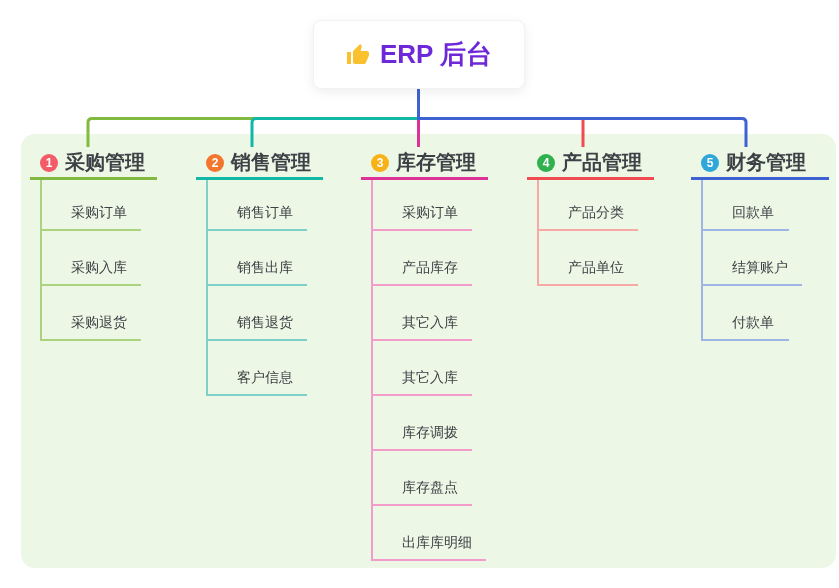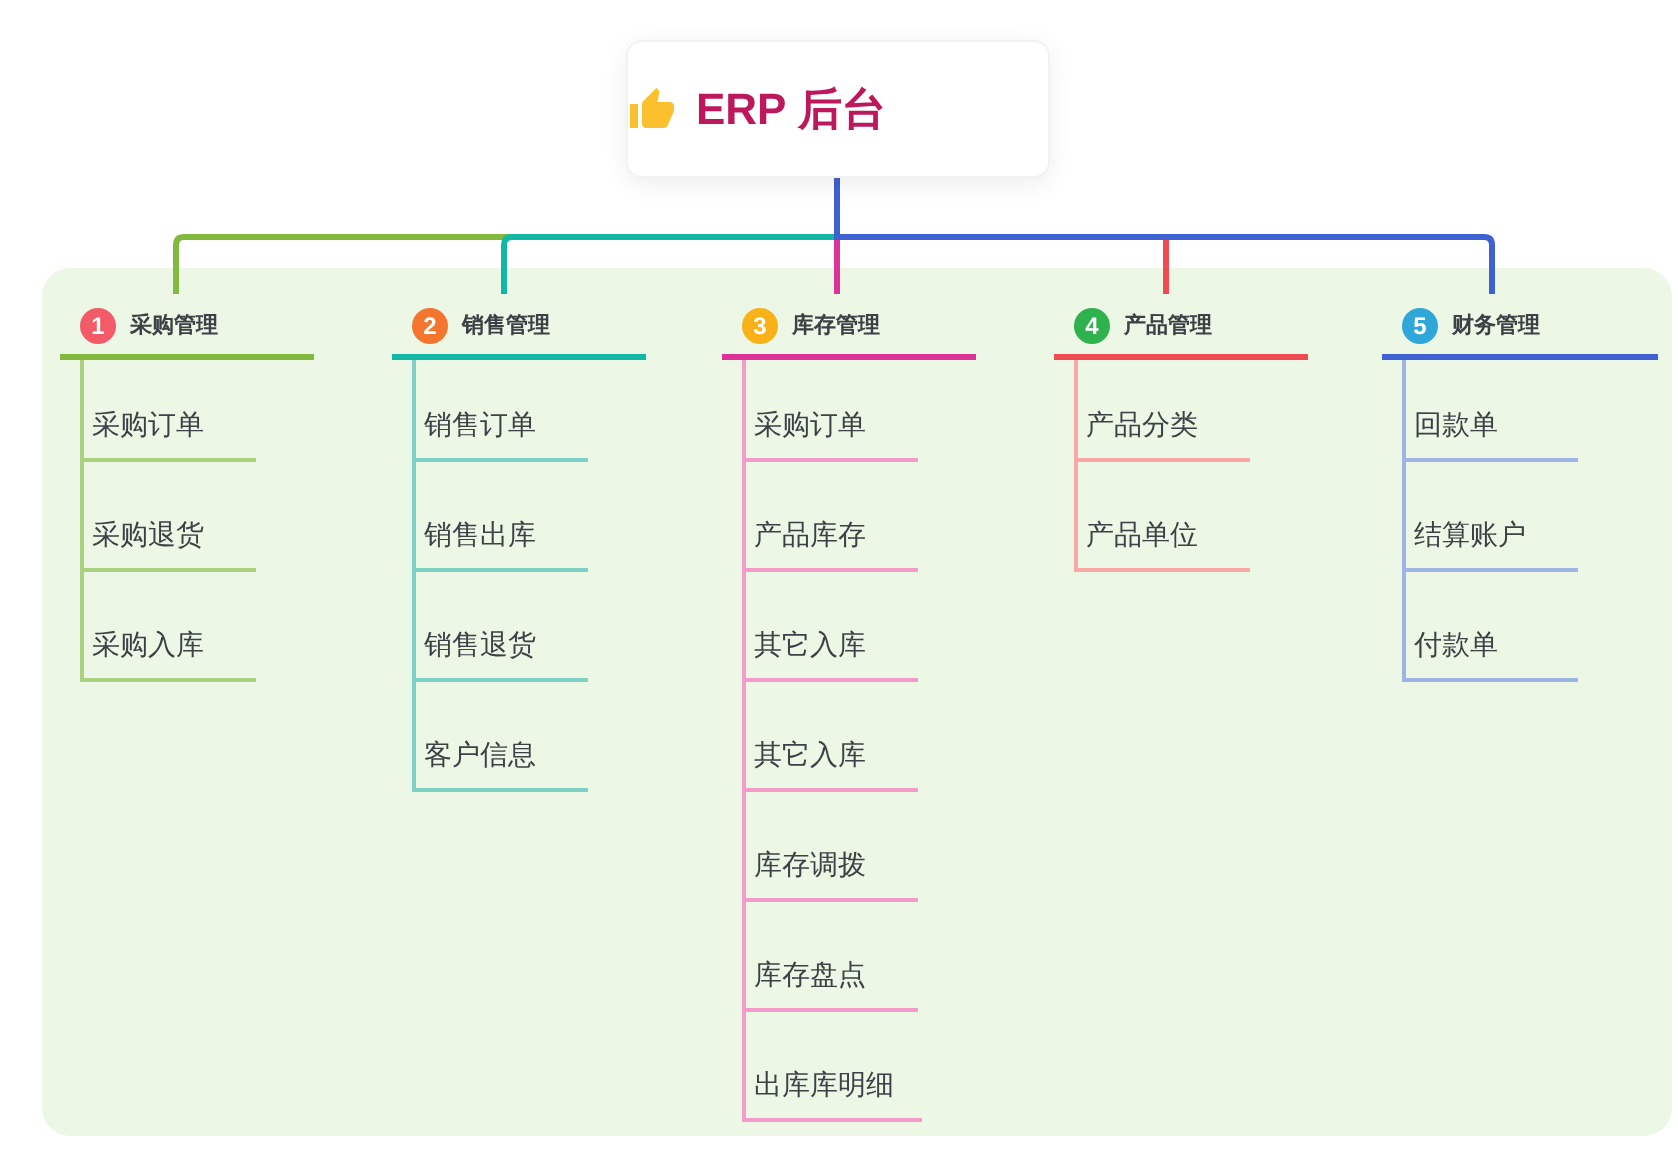--- a/index.html
+++ b/index.html
@@ -7,40 +7,40 @@
   .stage { position:relative; width:839px; height:588px; overflow:hidden; }
 
   .panel { position:absolute; left:21px; top:134px; width:815px; height:434px; border-radius:14px; }
 
   .connectors { position:absolute; left:0; top:0; width:839px; height:588px; pointer-events:none; }
 
   .root-box {
     position:absolute; left:313px; top:20px; width:210px; height:67px;
     background:#ffffff; border:1px solid #f2f2f2; border-radius:8px;
     box-shadow:0 3px 12px rgba(0,0,0,0.07);
-    display:flex; align-items:center; gap:10px;
-    font-size:22px; font-weight:600; color:#be185d; z-index:3;
+    display:flex; align-items:center; justify-content:center; gap:10px;
+    font-size:26px; font-weight:600; color:#6d28d9; z-index:3;
   }
   .root-box svg { display:block; }
 
   .branch { position:absolute; top:148px; width:117px; z-index:2; }
   .branch .title-row {
     display:flex; align-items:center; gap:7px; padding-left:10px;
     height:29px; border-bottom:3px solid #ccc; width:117px; box-sizing:content-box;
   }
   .badge {
     flex:0 0 auto; width:18px; height:18px; border-radius:50%;
     color:#fff; font-size:12px; font-weight:bold; line-height:18px; text-align:center;
   }
-  .title { font-size:11px; font-weight:600; color:#3d4045; white-space:nowrap; }
+  .title { font-size:20px; font-weight:600; color:#3d4045; white-space:nowrap; }
 
   .children { margin-left:10px; border-left:2px solid var(--child-line); }
   .child {
     box-sizing:border-box; height:55px; display:flex; align-items:flex-end;
-    padding:0 14px 7px 4px; border-bottom:2px solid var(--child-line);
+    padding:0 14px 7px 29px; border-bottom:2px solid var(--child-line);
     width:fit-content; min-width:86px;
     font-size:14px; color:#3d4045; white-space:nowrap;
   }
   .child:first-child { height:51px; }
 
   .b1 { left:30px; }  .b2 { left:196px; }  .b3 { left:361px; }
   .b4 { left:527px; } .b5 { left:691px; width:128px; }
   .b5 .title-row { width:128px; }
 </style>
 </head>
@@ -70,24 +70,24 @@
   <div class="branch b1" style="--child-line: #abd27f;">
     <div class="title-row" style="border-bottom-color: rgb(130, 186, 63);">
       <span class="badge" style="background-color: rgb(242, 91, 103);">1</span>
       <span class="title">采购管理</span>
     </div>
     <div class="children">
         <div class="child">
           <span>采购订单</span>
         </div>
         <div class="child">
-          <span>采购退货</span>
+          <span>采购入库</span>
         </div>
         <div class="child">
-          <span>采购入库</span>
+          <span>采购退货</span>
         </div>
       </div>
   </div>
 
   <div class="branch b2" style="--child-line: #7fd0c6;">
     <div class="title-row" style="border-bottom-color: rgb(18, 183, 166);">
       <span class="badge" style="background-color: rgb(244, 117, 45);">2</span>
       <span class="title">销售管理</span>
     </div>
     <div class="children">

